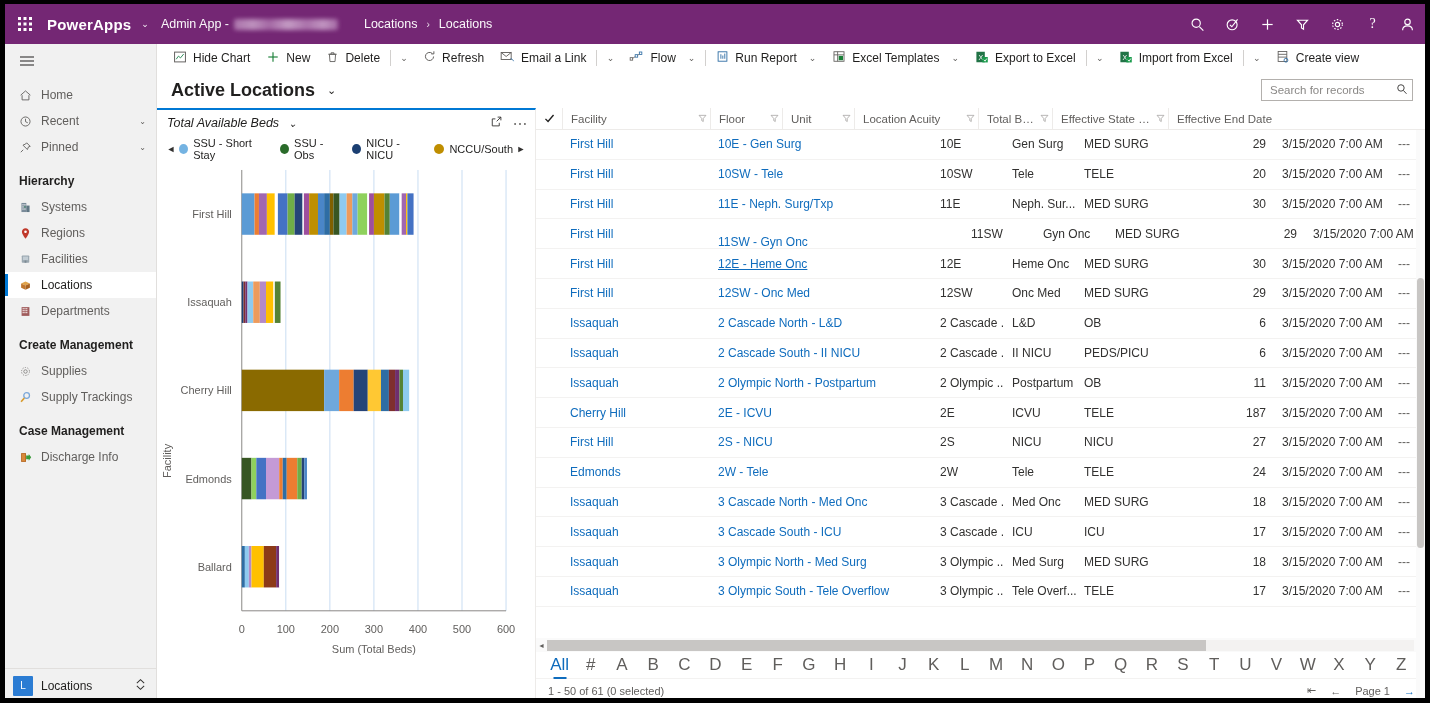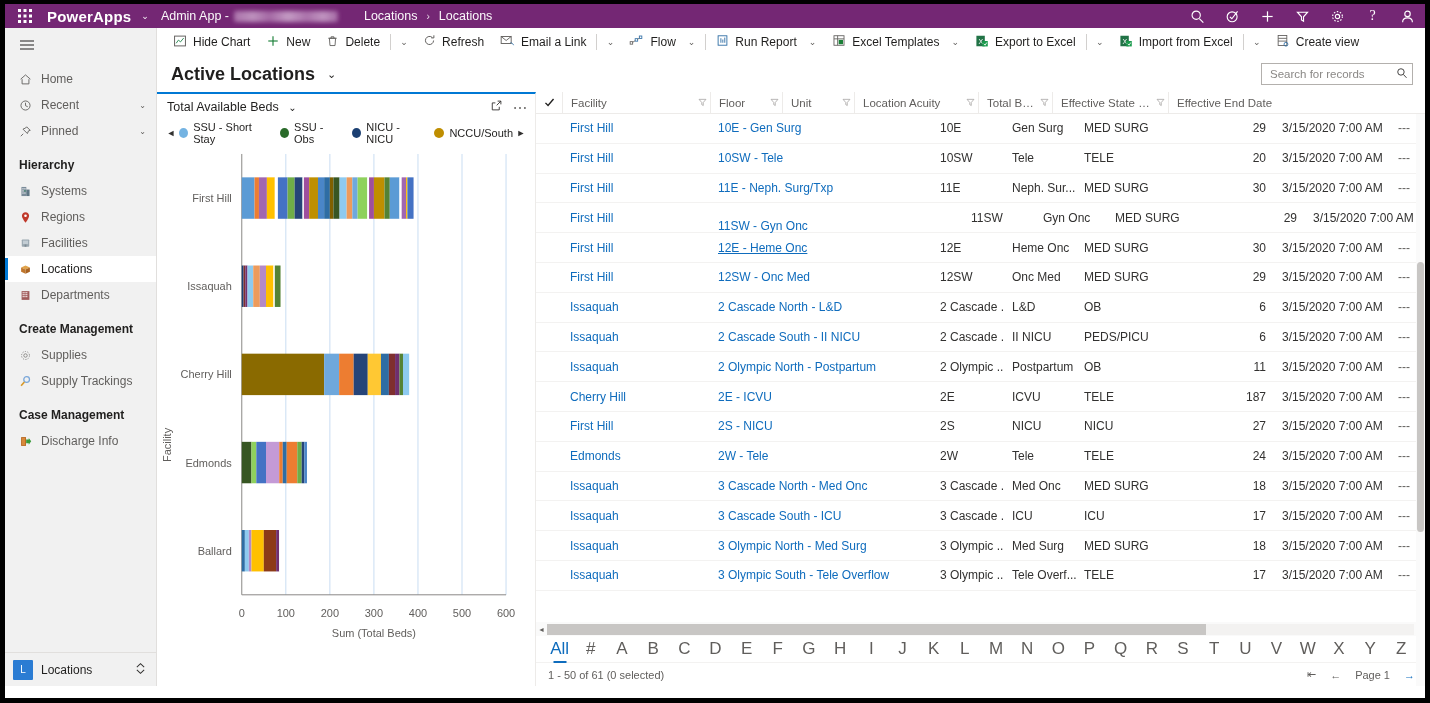--- a/index.html
+++ b/index.html
@@ -6,21 +6,21 @@
   html, body { margin:0; padding:0; }
   body {
     width:1430px; height:703px;
     font-family:"Liberation Sans", sans-serif;
     font-size:12px; color:#323130;
     background:#000; overflow:hidden;
   }
   #app { position:absolute; left:5px; top:4px; width:1420px; height:694px; background:#fff; overflow:hidden; }
 
   
-  .topbar { height:24px; background:#742774; display:flex; align-items:center; color:#fff;justify-content:flex-end; }
+  .topbar { height:40px; background:#742774; display:flex; align-items:center; color:#fff;justify-content:flex-end; }
   .waffle { width:40px; display:flex; justify-content:center; align-items:center; cursor:pointer; }
   .waffle svg { display:block; }
   .brand { font-size:15px; font-weight:bold; letter-spacing:.2px; padding:0 4px 0 2px; }
   .caret { font-size:9px; opacity:.95; padding:0 12px 0 6px; }
   .appname { font-size:12.5px; opacity:.97; display:flex; align-items:center; gap:0px; }
   .redacted { display:inline-block; width:104px; height:11px; margin-left:5px; border-radius:2px;
     background:linear-gradient(90deg,#b07ab0 0%,#c49bc4 18%,#a96fa9 34%,#cba5cb 52%,#b07ab0 70%,#c79ec7 86%,#a96fa9 100%);
     filter:blur(2.2px); opacity:.95; }
   .crumbs { display:flex; align-items:center; gap:9px; margin-left:26px; font-size:12.5px; opacity:.97; }
   .crumbs .sep { font-size:10px; opacity:.85; }
@@ -60,21 +60,21 @@
   .viewname { font-size:18px; font-weight:bold; color:#201f1e; }
   .viewcaret { font-size:11px; color:#201f1e; margin-left:12px; cursor:pointer; }
   .searchbox { margin-left:auto; margin-right:12px; width:152px; height:22px; border:1px solid #b3b0ad; display:flex; align-items:center; padding:0 4px 0 6px; }
   .searchbox input { border:0; outline:0; font-size:11.5px; width:100%; color:#323130; font-family:"Liberation Sans", sans-serif; background:transparent; }
   .searchbox input::placeholder { color:#8a8886; }
 
   .contentrow { flex:1; display:flex; min-height:0; }
 
   
   .chartpane { width:379px; border-right:1px solid #edebe9; border-top:2px solid #0078d4; display:flex; flex-direction:column; }
-  .charthdr { height:26px; display:flex; align-items:center; padding:0 8px 0 10px; }
+  .charthdr { height:26px; display:flex; align-items:center; padding:0 8px 0 10px;font-style:italic; }
   .charttitle { font-size:12.5px; color:#201f1e; }
   .charttitle .cv { font-size:10px; margin-left:6px; }
   .charthdr .sp { margin-left:auto; display:flex; align-items:center; gap:10px; }
   .charthdr .hicon { cursor:pointer; color:#323130; }
   .legendrow { height:26px; display:flex; align-items:center; padding:0 6px; font-size:11px; color:#201f1e; gap:0; }
   .legarrow { width:16px; text-align:center; color:#323130; font-size:9px; cursor:pointer; }
   .legitems { flex:1; display:flex; align-items:center; justify-content:center; gap:10px; }
   .leg { display:flex; align-items:center; gap:5px; cursor:pointer; }
   .dot { width:10px; height:10px; border-radius:50%; display:inline-block; }
 

